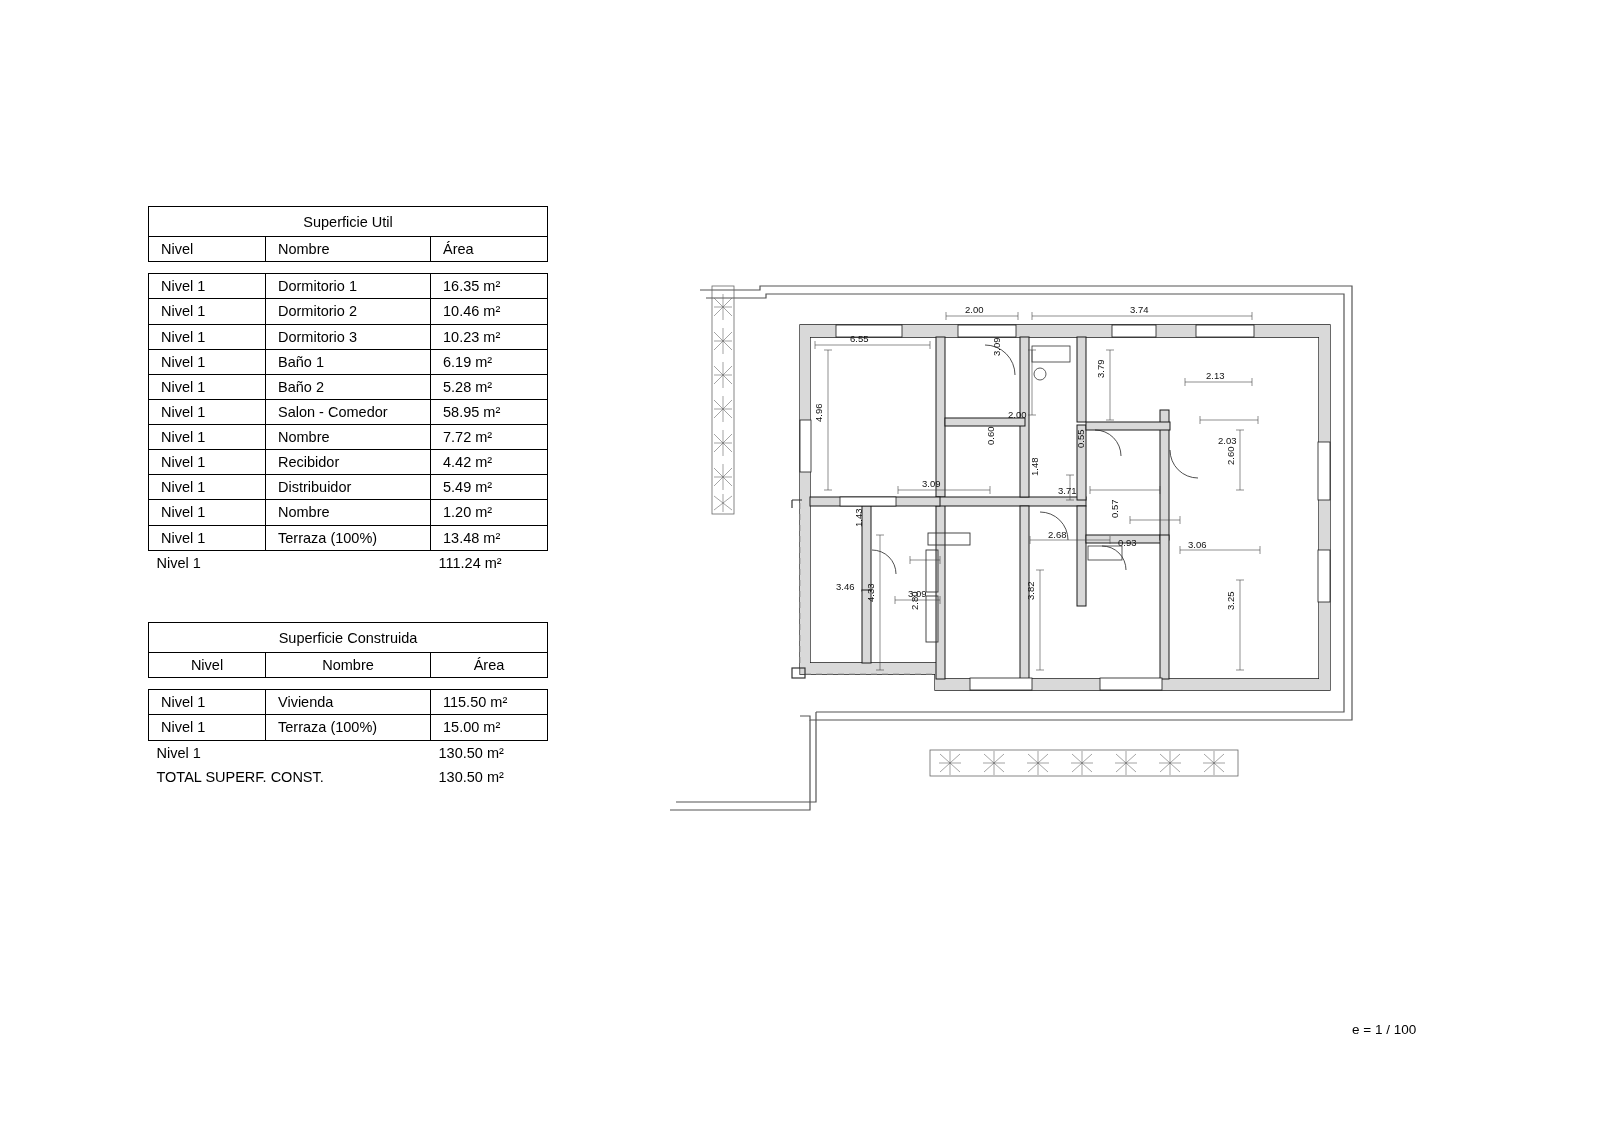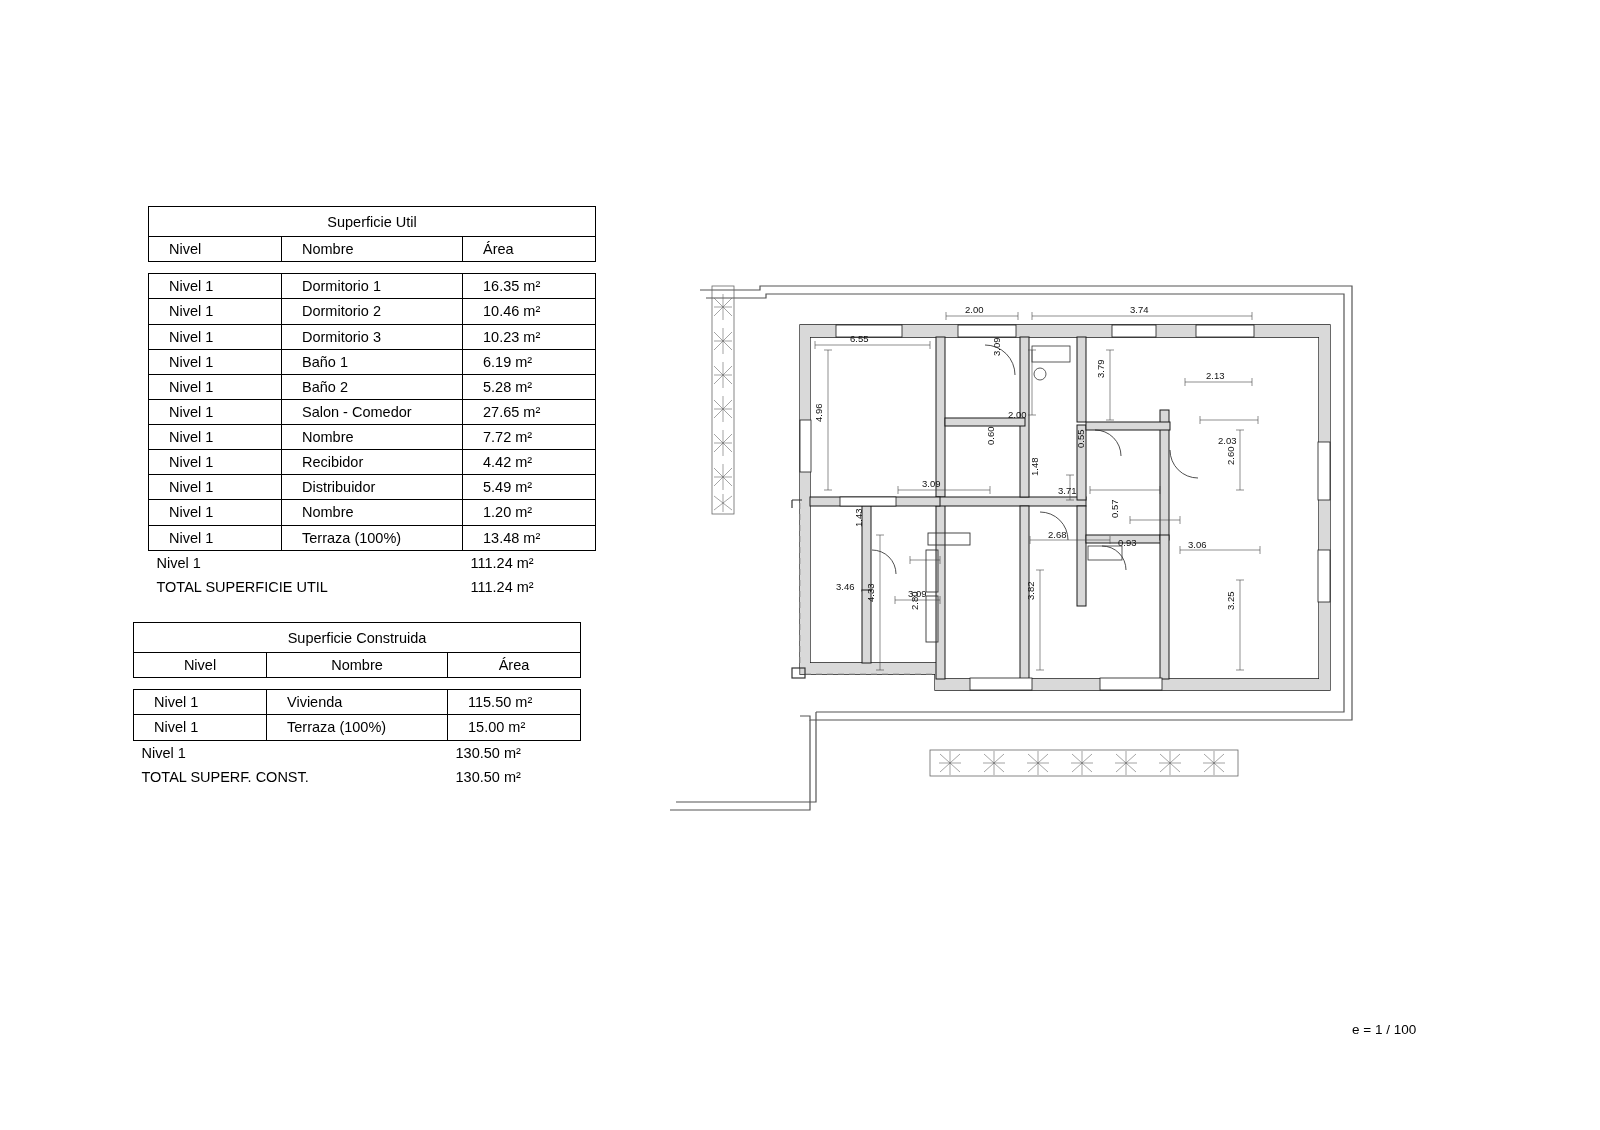--- a/index.html
+++ b/index.html
@@ -17,21 +17,21 @@
   }
 
   
   .sched {
     position: absolute;
     border-collapse: collapse;
     font-size: 14.5px;
   }
   .sched td, .sched th {
     border: 1px solid #000;
-    padding: 3px 20px;
+    padding: 3px 12px;
     font-weight: normal;
     text-align: left;
     line-height: 1.25;
     background: #fff;
   }
   .sched .title-cell {
     text-align: center;
     border-bottom: none;
     padding: 6px 8px 5px 8px;
   }
@@ -45,21 +45,21 @@
   }
   .sched .noborder td {
     border: none;
     padding: 3px 8px;
   }
   .col-nivel { width: 92px; }
   .col-nombre { width: 140px; }
   .col-area { width: 92px; }
 
   #util-table { left: 148px; top: 206px; }
-  #const-table { left: 133px; top: 622px; }
+  #const-table { left: 148px; top: 622px; }
 
   .hdr-center td { text-align: center; }
 
   
   #plan {
     position: absolute;
     left: 640px;
     top: 250px;
     width: 820px;
     height: 580px;
@@ -109,21 +109,21 @@
     <td>6.19 m²</td>
   </tr>
   <tr>
     <td>Nivel 1</td>
     <td>Baño 2</td>
     <td>5.28 m²</td>
   </tr>
   <tr>
     <td>Nivel 1</td>
     <td>Salon - Comedor</td>
-    <td>27.65 m²</td>
+    <td>58.95 m²</td>
   </tr>
   <tr>
     <td>Nivel 1</td>
     <td>Nombre</td>
     <td>7.72 m²</td>
   </tr>
   <tr>
     <td>Nivel 1</td>
     <td>Recibidor</td>
     <td>4.42 m²</td>
@@ -139,24 +139,20 @@
     <td>1.20 m²</td>
   </tr>
   <tr>
     <td>Nivel 1</td>
     <td>Terraza (100%)</td>
     <td>13.48 m²</td>
   </tr>
   <tr class="noborder">
     <td>Nivel 1</td>
     <td></td>
-    <td>111.24 m²</td>
-  </tr>
-  <tr class="noborder">
-    <td colspan="2">TOTAL SUPERFICIE UTIL</td>
     <td>111.24 m²</td>
   </tr>
 </tbody>
   </table>
 
 <table class="sched" id="const-table">
   <tbody>
       <tr>
     <td class="title-cell" colspan="3">Superficie Construida</td>
   </tr>

